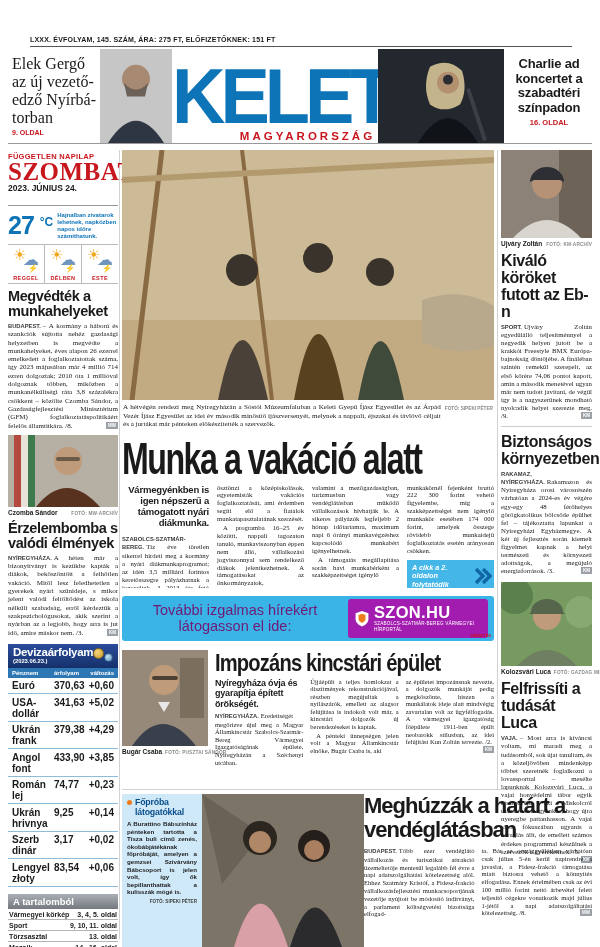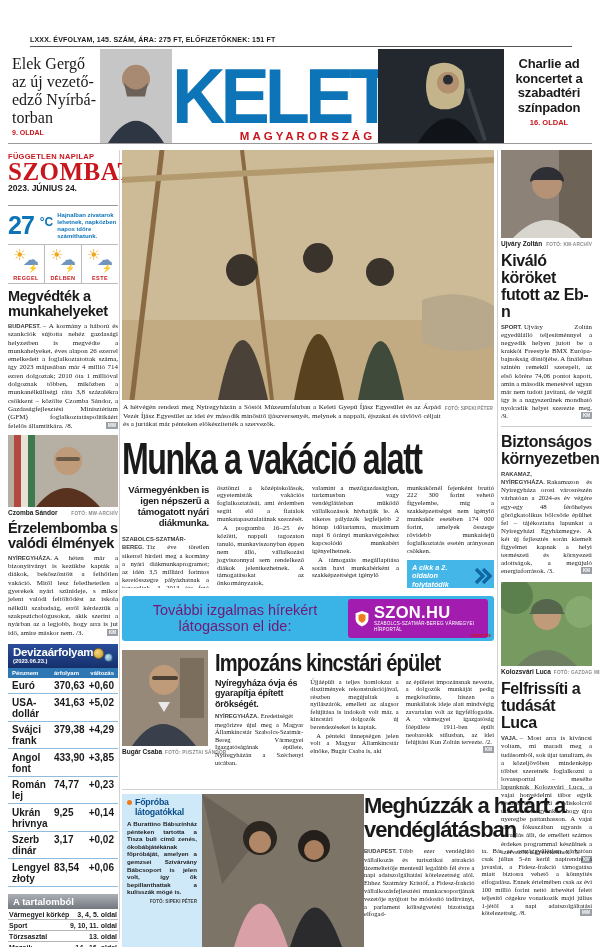--- a/index.html
+++ b/index.html
@@ -255,21 +255,21 @@
           <span class="cc-name">Euró</span>
           <span class="cc-rate">370,63</span>
           <span class="cc-chg">+0,60</span>
         </div>
       <div class="cur-row">
           <span class="cc-name">USA-dollár</span>
           <span class="cc-rate">341,63</span>
           <span class="cc-chg">+5,02</span>
         </div>
       <div class="cur-row">
-          <span class="cc-name">Svájci frank</span>
+          <span class="cc-name">Ukrán frank</span>
           <span class="cc-rate">379,38</span>
           <span class="cc-chg">+4,29</span>
         </div>
       <div class="cur-row">
           <span class="cc-name">Angol font</span>
           <span class="cc-rate">433,90</span>
           <span class="cc-chg">+3,85</span>
         </div>
       <div class="cur-row">
           <span class="cc-name">Román lej</span>

